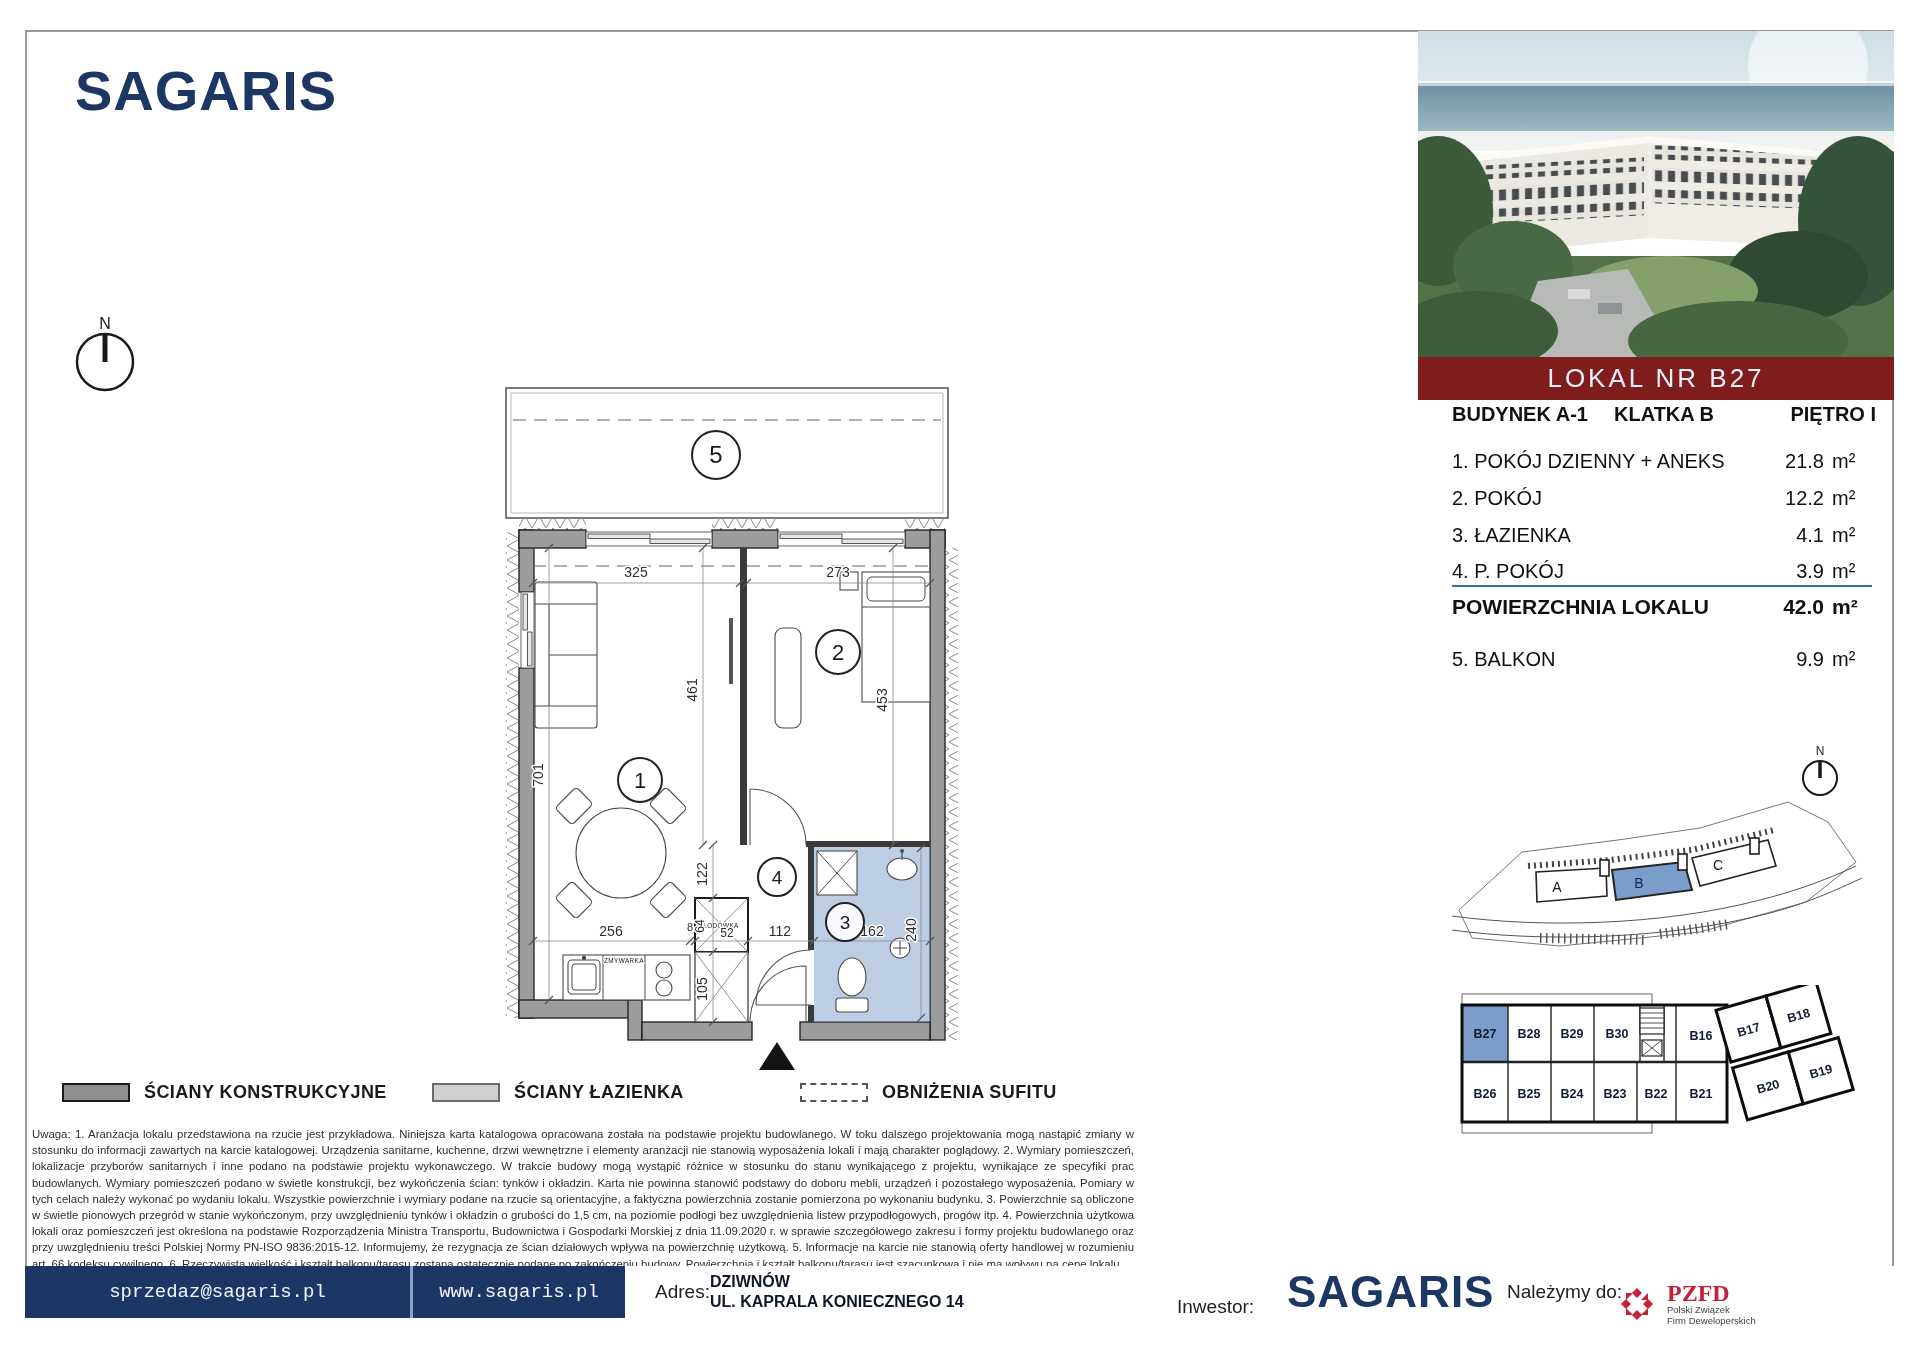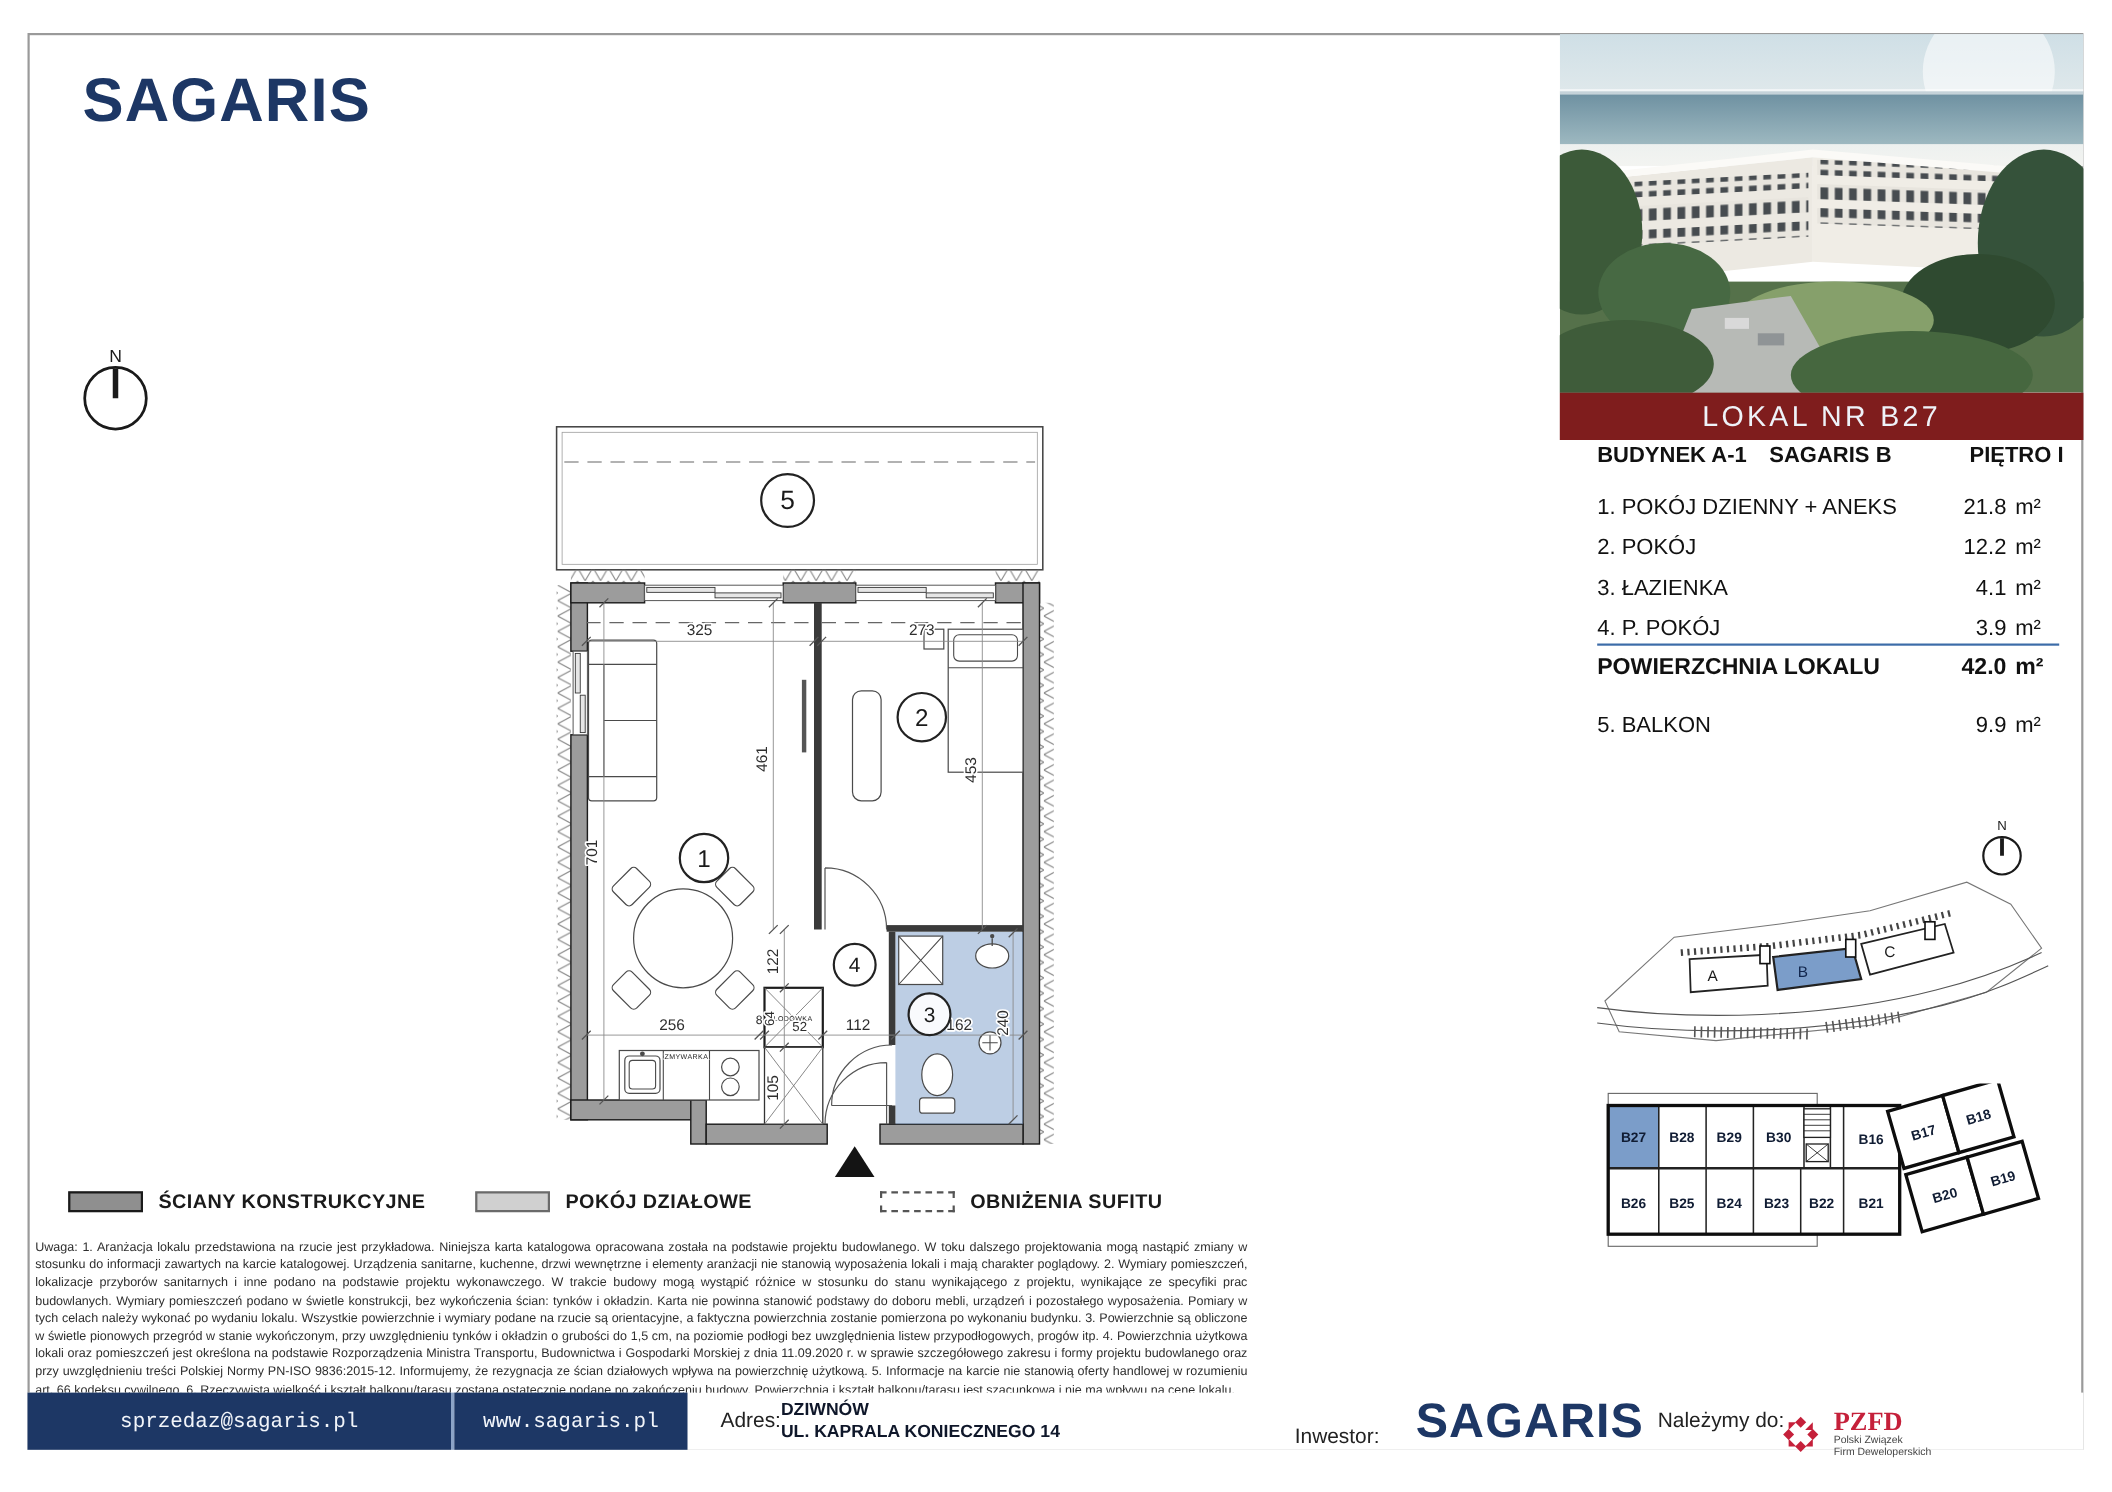--- a/index.html
+++ b/index.html
@@ -288,21 +288,21 @@
       <ellipse cx="320" cy="310" rx="110" ry="40" fill="#46673f"></ellipse>
     </g>
   </svg>
 
   <div id="lokal-band">
     <span>LOKAL NR B27</span>
   </div>
 
   <div class="hdrrow">
     <span class="hl">BUDYNEK A-1</span>
-    <span class="hc">SAGARIS B</span>
+    <span class="hc">KLATKA B</span>
     <span class="hr">PIĘTRO I</span>
   </div>
 
   <div class="rr" style="top:450px">
     <span class="nm">1. POKÓJ DZIENNY + ANEKS</span>
     <span class="ar">21.8</span>
     <span class="un">m²</span>
   </div>
   <div class="rr" style="top:487px">
     <span class="nm">2. POKÓJ</span>
@@ -396,21 +396,21 @@
       <text class="gridlab" x="1701" y="1098">B21</text>
     </g>
   </svg>
 
   <div class="legend-item" style="left:62px">
     <div class="sw1"></div>
     <span>ŚCIANY KONSTRUKCYJNE</span>
   </div>
   <div class="legend-item" style="left:432px">
     <div class="sw2"></div>
-    <span>POKÓJ DZIAŁOWE</span>
+    <span>ŚCIANY ŁAZIENKA</span>
   </div>
   <div class="legend-item" style="left:800px">
     <div class="sw3"></div>
     <span>OBNIŻENIA SUFITU</span>
   </div>
 
   <div id="disclaimer">Uwaga:    1. Aranżacja lokalu przedstawiona na rzucie jest przykładowa. Niniejsza karta katalogowa opracowana została na podstawie projektu budowlanego. W toku dalszego projektowania mogą nastąpić zmiany w stosunku do informacji zawartych na karcie katalogowej. Urządzenia sanitarne, kuchenne, drzwi wewnętrzne i elementy aranżacji nie stanowią wyposażenia lokali i mają charakter poglądowy.    2. Wymiary pomieszczeń, lokalizacje przyborów sanitarnych i inne podano na podstawie projektu wykonawczego. W trakcie budowy mogą wystąpić różnice w stosunku do stanu wynikającego z projektu, wynikające ze specyfiki prac budowlanych. Wymiary pomieszczeń podano w świetle konstrukcji, bez wykończenia ścian: tynków i okładzin. Karta nie powinna stanowić podstawy do doboru mebli, urządzeń i pozostałego wyposażenia. Pomiary w tych celach należy wykonać po wydaniu lokalu. Wszystkie powierzchnie i wymiary podane na rzucie są orientacyjne, a faktyczna powierzchnia zostanie pomierzona po wykonaniu budynku.    3. Powierzchnie są obliczone w świetle pionowych przegród w stanie wykończonym, przy uwzględnieniu tynków i okładzin o grubości do 1,5 cm, na poziomie podłogi bez uwzględnienia listew przypodłogowych, progów itp.    4. Powierzchnia użytkowa lokali oraz pomieszczeń jest określona na podstawie Rozporządzenia Ministra Transportu, Budownictwa i Gospodarki Morskiej z dnia 11.09.2020 r. w sprawie szczegółowego zakresu i formy projektu budowlanego oraz przy uwzględnieniu treści Polskiej Normy PN-ISO 9836:2015-12. Informujemy, że rezygnacja ze ścian działowych wpływa na powierzchnię użytkową. 5. Informacje na karcie nie stanowią oferty handlowej w rozumieniu art. 66 kodeksu cywilnego.    6. Rzeczywista wielkość i kształt balkonu/tarasu zostaną ostatecznie podane po zakończeniu budowy. Powierzchnia i kształt balkonu/tarasu jest szacunkowa i nie ma wpływu na cenę lokalu.</div>
 
   <div id="footer">
     <div class="fnavy" style="left:0;width:385px;">

